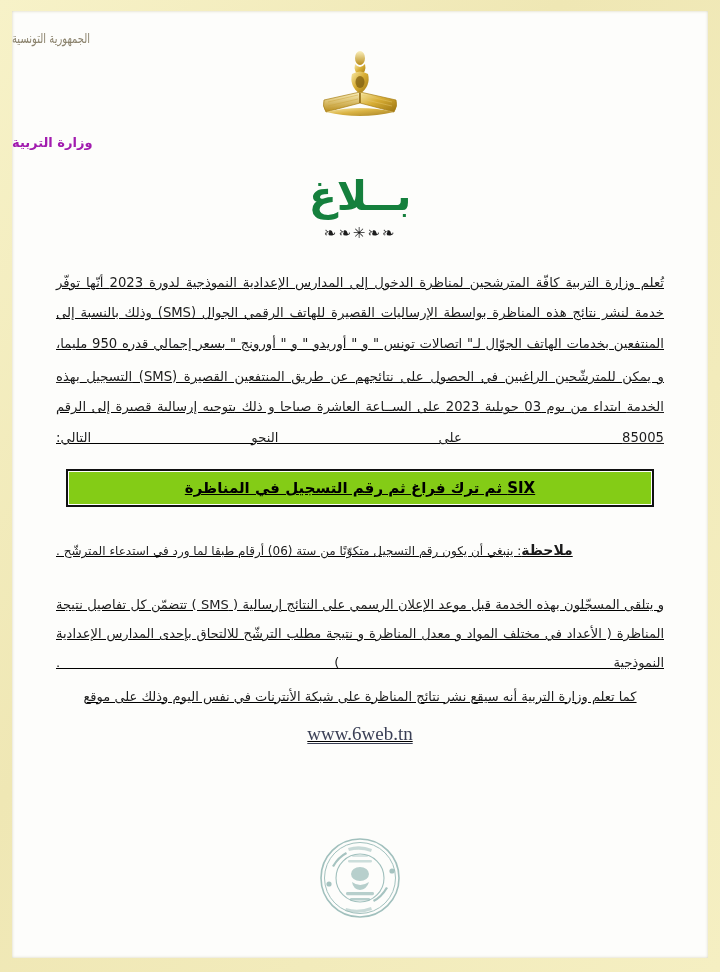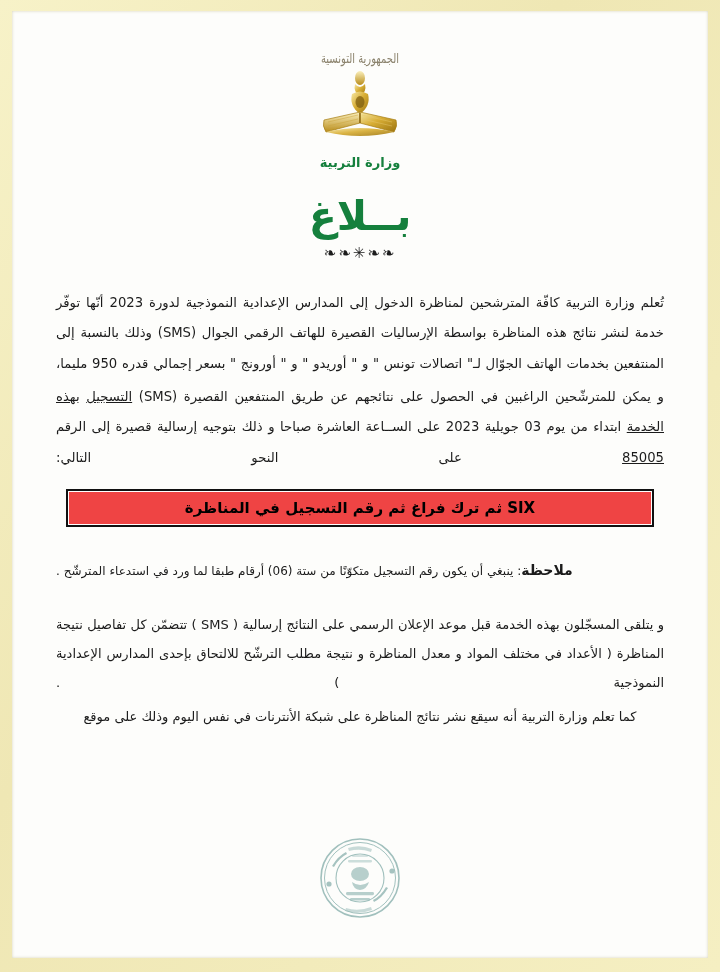--- a/index.html
+++ b/index.html
@@ -29,23 +29,22 @@
     width: 100%;
     height: 100%;
     background: #fdfdfb;
     box-sizing: border-box;
     box-shadow: 0 0 3px rgba(140,130,60,.35) inset;
     overflow: hidden;
   }
 
   
   .letterhead {
-    text-align: center;
-    padding-top: 6px;
-    margin-top: 36px;
+    text-align: left;
+    padding-top: 22px;
   }
   .rep-line {
     font-size: 10px;
     color: #6b6045;
     letter-spacing: 1px;
     opacity: .78;
     font-family: "DejaVu Sans", sans-serif;
     transform: scaleY(1.35);
     filter: blur(.2px);
   }
@@ -53,21 +52,21 @@
     width: 104px;
     height: 86px;
     margin: 4px auto 0;
     position: relative;
   }
   .emblem svg { display:block; width:100%; height:100%; }
   .ministry-name {
     margin-top: 1px;
     font-size: 13px;
     font-weight: bold;
-    color: #15803d;
+    color: #a21caf;
     font-family: "DejaVu Sans", sans-serif;
     filter: blur(.15px);
   }
 
   
   .doc-title {
     text-align: center;
     margin-top: 22px;
     font-size: 41px;
     font-weight: bold;
@@ -81,39 +80,40 @@
     font-size: 15px;
     color: #1c1c1c;
     letter-spacing: 2px;
     font-family: "DejaVu Sans", sans-serif;
   }
 
   
   .body-wrap {
     position: relative;
     margin: 26px 44px 0 44px;
+    text-decoration: underline;
   }
   p.para {
     margin: 0 0 3px 0;
     font-size: 13.2px;
     line-height: 2.3;
     color: #1b1b1b;
     text-align: justify;
     text-align-last: justify;
     font-family: "DejaVu Sans", sans-serif;
     filter: blur(.12px);
   }
   .u { text-decoration: underline; }
   .ltr { direction: ltr; unicode-bidi: embed; display: inline-block; }
 
   
   .sms-box {
     margin: 16px 10px 12px 10px;
     border: 2.5px solid #111;
-    background: #ef4444;
+    background: #84cc16;
     padding: 8px 6px;
     text-align: center;
     font-size: 15px;
     font-weight: bold;
     color: #000;
     font-family: "DejaVu Sans", sans-serif;
     box-shadow: 0 0 0 1px #fff inset;
   }
 
   
@@ -262,20 +262,21 @@
 
       <div class="note-line">
         <span class="note-label">ملاحظة</span><span>: ينبغي أن يكون رقم التسجيل متكوّنًا من ستة (06) أرقام طبقا لما ورد في استدعاء المترشّح .</span>
       </div>
 
       <div class="closing">
         <p>و يتلقى المسجّلون بهذه الخدمة قبل موعد الإعلان الرسمي على النتائج إرسالية ( SMS ) تتضمّن كل تفاصيل نتيجة المناظرة  ( الأعداد في مختلف المواد و معدل المناظرة و نتيجة مطلب الترشّح للالتحاق بإحدى المدارس الإعدادية النموذجية ) .</p>
         <p class="center-last">كما تعلم وزارة التربية أنه سيقع نشر نتائج المناظرة على شبكة الأنترنات في نفس اليوم وذلك على موقع</p>
       </div>
 
+      <div class="website">www.6web.tn</div>
     </div>
 
 
     <div class="stamp-area">
       <div class="stamp">
         <svg viewBox="0 0 116 104" xmlns="http://www.w3.org/2000/svg">
           <g fill="none" stroke="#4f8a86" stroke-width="1.6" opacity=".85">
             <circle cx="58" cy="52" r="39"></circle>
             <circle cx="58" cy="52" r="35.5" stroke-width="1"></circle>
             <circle cx="58" cy="52" r="24" stroke-width="1.1"></circle>

